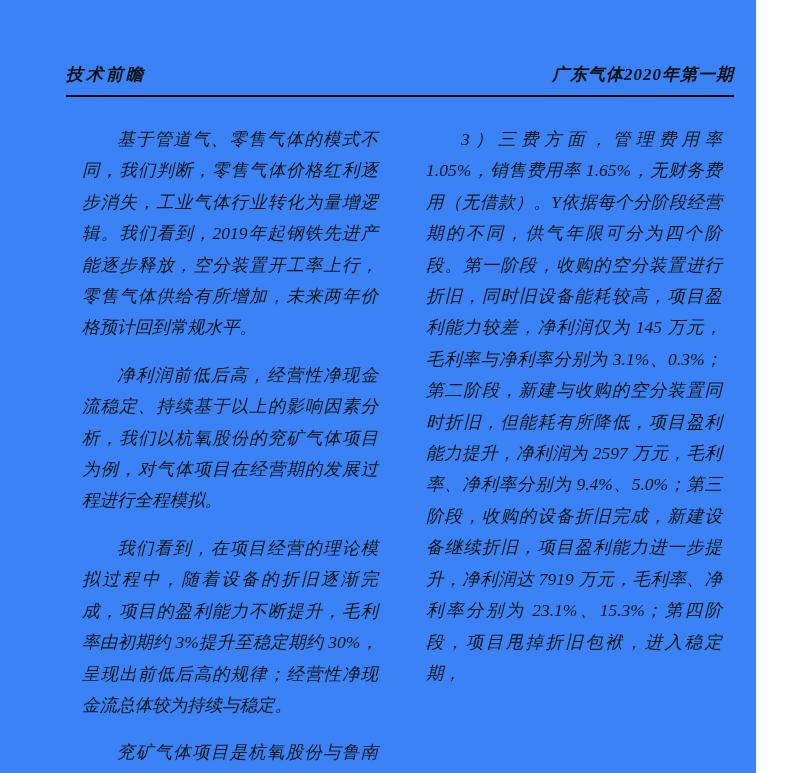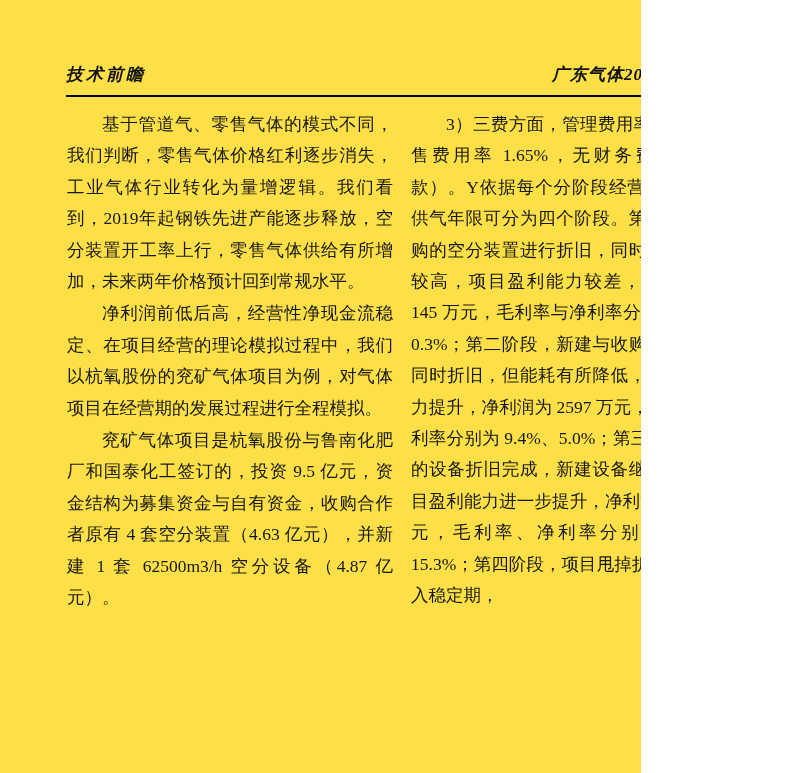--- a/index.html
+++ b/index.html
@@ -2,23 +2,23 @@
 <html><head>
 <meta charset="utf-8">
 <style>
   html, body {
     margin: 0;
     padding: 0;
     background: #ffffff;
   }
   .page {
     position: relative;
-    width: 641px;
+    width: 756px;
     height: 773px;
-    background: #fde047;
+    background: #3b82f6;
     color: #161616;
     font-family: "Liberation Serif", "DejaVu Serif", serif;
     overflow: hidden;
   }
   .page-header {
     position: absolute;
     left: 66px;
     top: 63px;
     width: 668px;
     display: flex;
@@ -53,23 +53,24 @@
   }
   .column {
     width: 328px;
     font-size: 17.5px;
     line-height: 31.4px;
     text-align: justify;
     text-justify: inter-character;
     color: #161616;
   }
   .column p {
-    margin: 1px;
+    margin: 16px;
     padding: 0;
     text-indent: 2em;
+    font-style: italic;
   }
   .column p.heading {
     font-weight: bold;
     text-indent: 0;
   }
   .column p.continued {
     text-indent: 0;
   }
 </style>
 </head>
@@ -81,21 +82,22 @@
     <span class="header-left">技术前瞻</span>
     <span class="header-right">广东气体2020年第一期</span>
   </div>
 
   <div class="header-rule"></div>
 
   <div class="page-body">
 
     <div class="column">
       <p>基于管道气、零售气体的模式不同，我们判断，零售气体价格红利逐步消失，工业气体行业转化为量增逻辑。我们看到，2019年起钢铁先进产能逐步释放，空分装置开工率上行，零售气体供给有所增加，未来两年价格预计回到常规水平。</p>
-      <p>净利润前低后高，经营性净现金流稳定、在项目经营的理论模拟过程中，我们以杭氧股份的兖矿气体项目为例，对气体项目在经营期的发展过程进行全程模拟。</p>
+      <p>净利润前低后高，经营性净现金流稳定、持续基于以上的影响因素分析，我们以杭氧股份的兖矿气体项目为例，对气体项目在经营期的发展过程进行全程模拟。</p>
+      <p>我们看到，在项目经营的理论模拟过程中，随着设备的折旧逐渐完成，项目的盈利能力不断提升，毛利率由初期约 3%提升至稳定期约 30%，呈现出前低后高的规律；经营性净现金流总体较为持续与稳定。</p>
       <p>兖矿气体项目是杭氧股份与鲁南化肥厂和国泰化工签订的，投资 9.5 亿元，资金结构为募集资金与自有资金，收购合作者原有 4 套空分装置（4.63 亿元），并新建 1 套 62500m3/h 空分设备（4.87 亿元）。</p>
     </div>
 
     <div class="column">
       <p>3）三费方面，管理费用率 1.05%，销售费用率 1.65%，无财务费用（无借款）。Υ依据每个分阶段经营期的不同，供气年限可分为四个阶段。第一阶段，收购的空分装置进行折旧，同时旧设备能耗较高，项目盈利能力较差，净利润仅为 145 万元，毛利率与净利率分别为 3.1%、0.3%；第二阶段，新建与收购的空分装置同时折旧，但能耗有所降低，项目盈利能力提升，净利润为 2597 万元，毛利率、净利率分别为 9.4%、5.0%；第三阶段，收购的设备折旧完成，新建设备继续折旧，项目盈利能力进一步提升，净利润达 7919 万元，毛利率、净利率分别为 23.1%、15.3%；第四阶段，项目甩掉折旧包袱，进入稳定期，</p>
     </div>
 
   </div>
 
 </div>

